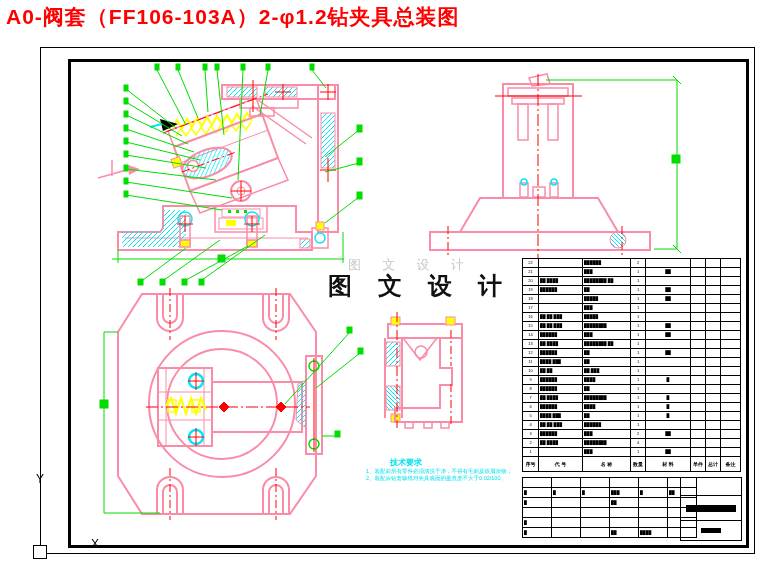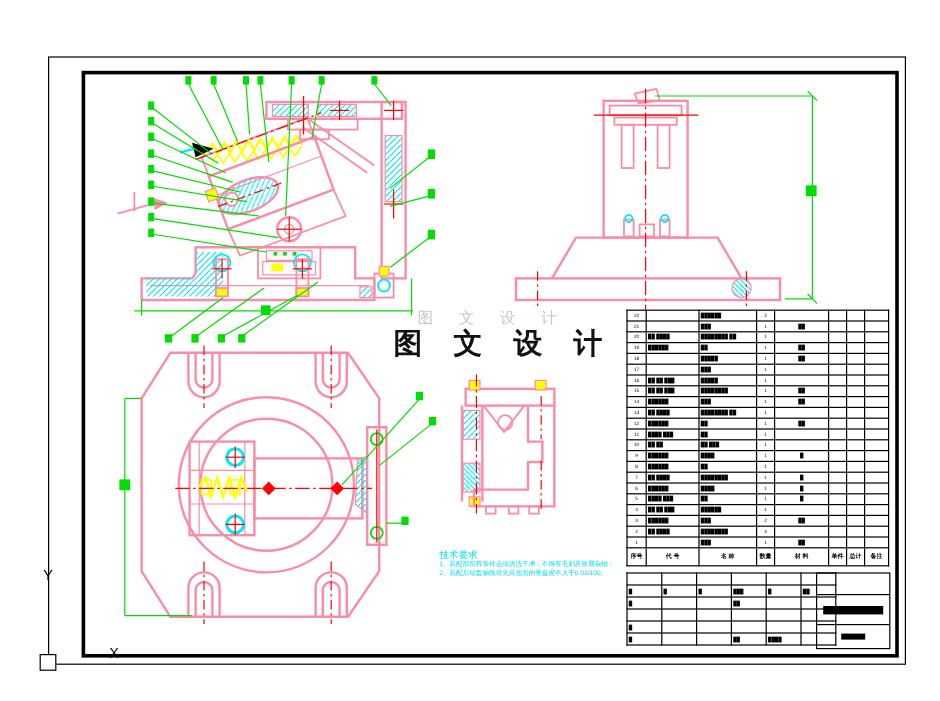--- a/index.html
+++ b/index.html
@@ -10,21 +10,21 @@
              letter-spacing:1px;white-space:nowrap;}
   #paper-edge{left:40px;top:47px;width:713px;height:505px;border:1px solid #000;}
   #sheet-frame{left:68px;top:59px;width:675px;height:483px;border:3px solid #000;}
   #ucs-square{left:33px;top:545px;width:12px;height:12px;border:1px solid #000;background:#fff;}
   .ucs-label{color:#000;font-size:12px;font-weight:normal;}
   #ghost-text{left:348px;top:256px;font-size:13px;color:#b9b9b9;opacity:.8;
               letter-spacing:9px;font-family:"Liberation Serif",serif;}
   #watermark{left:328px;top:270px;font-size:24px;color:#111;font-weight:bold;
              letter-spacing:10px;font-family:"Liberation Serif",serif;white-space:nowrap;}
   #notes{left:366px;top:457px;width:156px;color:#00E0EE;}
-  #notes .nt{font-size:8px;font-weight:normal;margin-left:0;}
+  #notes .nt{font-size:8px;font-weight:bold;margin-left:24px;}
   #notes .nl{font-size:5.5px;line-height:7px;white-space:nowrap;}
   
   #bom{left:522px;top:258px;width:218px;border-collapse:collapse;table-layout:fixed;}
   #bom td{border:1px solid #000;font-size:4px;line-height:4px;height:8px;padding:0 1px;
           overflow:hidden;white-space:nowrap;color:#000;}
   #bom td.c{text-align:center;}
   #bom tr.hdr td{height:14px;font-size:5px;font-weight:bold;text-align:center;}
   
   #tblock{left:522px;top:477px;width:218px;height:62px;}
   #tb-grid{border-collapse:collapse;table-layout:fixed;position:absolute;left:0;top:0;}
@@ -32,20 +32,21 @@
               padding:0 1px;overflow:hidden;white-space:nowrap;}
   #tb-right{position:absolute;left:158px;top:0;width:60px;height:62px;border:1px solid #000;}
   #tb-right .cell{position:absolute;left:0;width:100%;border-bottom:1px solid #000;
                   display:flex;align-items:center;justify-content:center;}
   .bar{background:#000;display:inline-block;}
 </style>
 </head>
 <body>
 <div id="stage">
 
+<div id="doc-title" class="abs">A0-阀套（FF106-103A）2-φ1.2钻夹具总装图</div>
 
 <div id="paper-edge" class="abs"></div>
 <div id="sheet-frame" class="abs"></div>
 
 <div id="ucs-square" class="abs"></div>
 <div class="abs ucs-label" style="left:36px;top:472px;">Y</div>
 <div class="abs ucs-label" style="left:91px;top:537px;">X</div>
 
 <svg class="abs" style="left:0;top:0;" width="783" height="584" viewBox="0 0 783 584">
   <defs>

